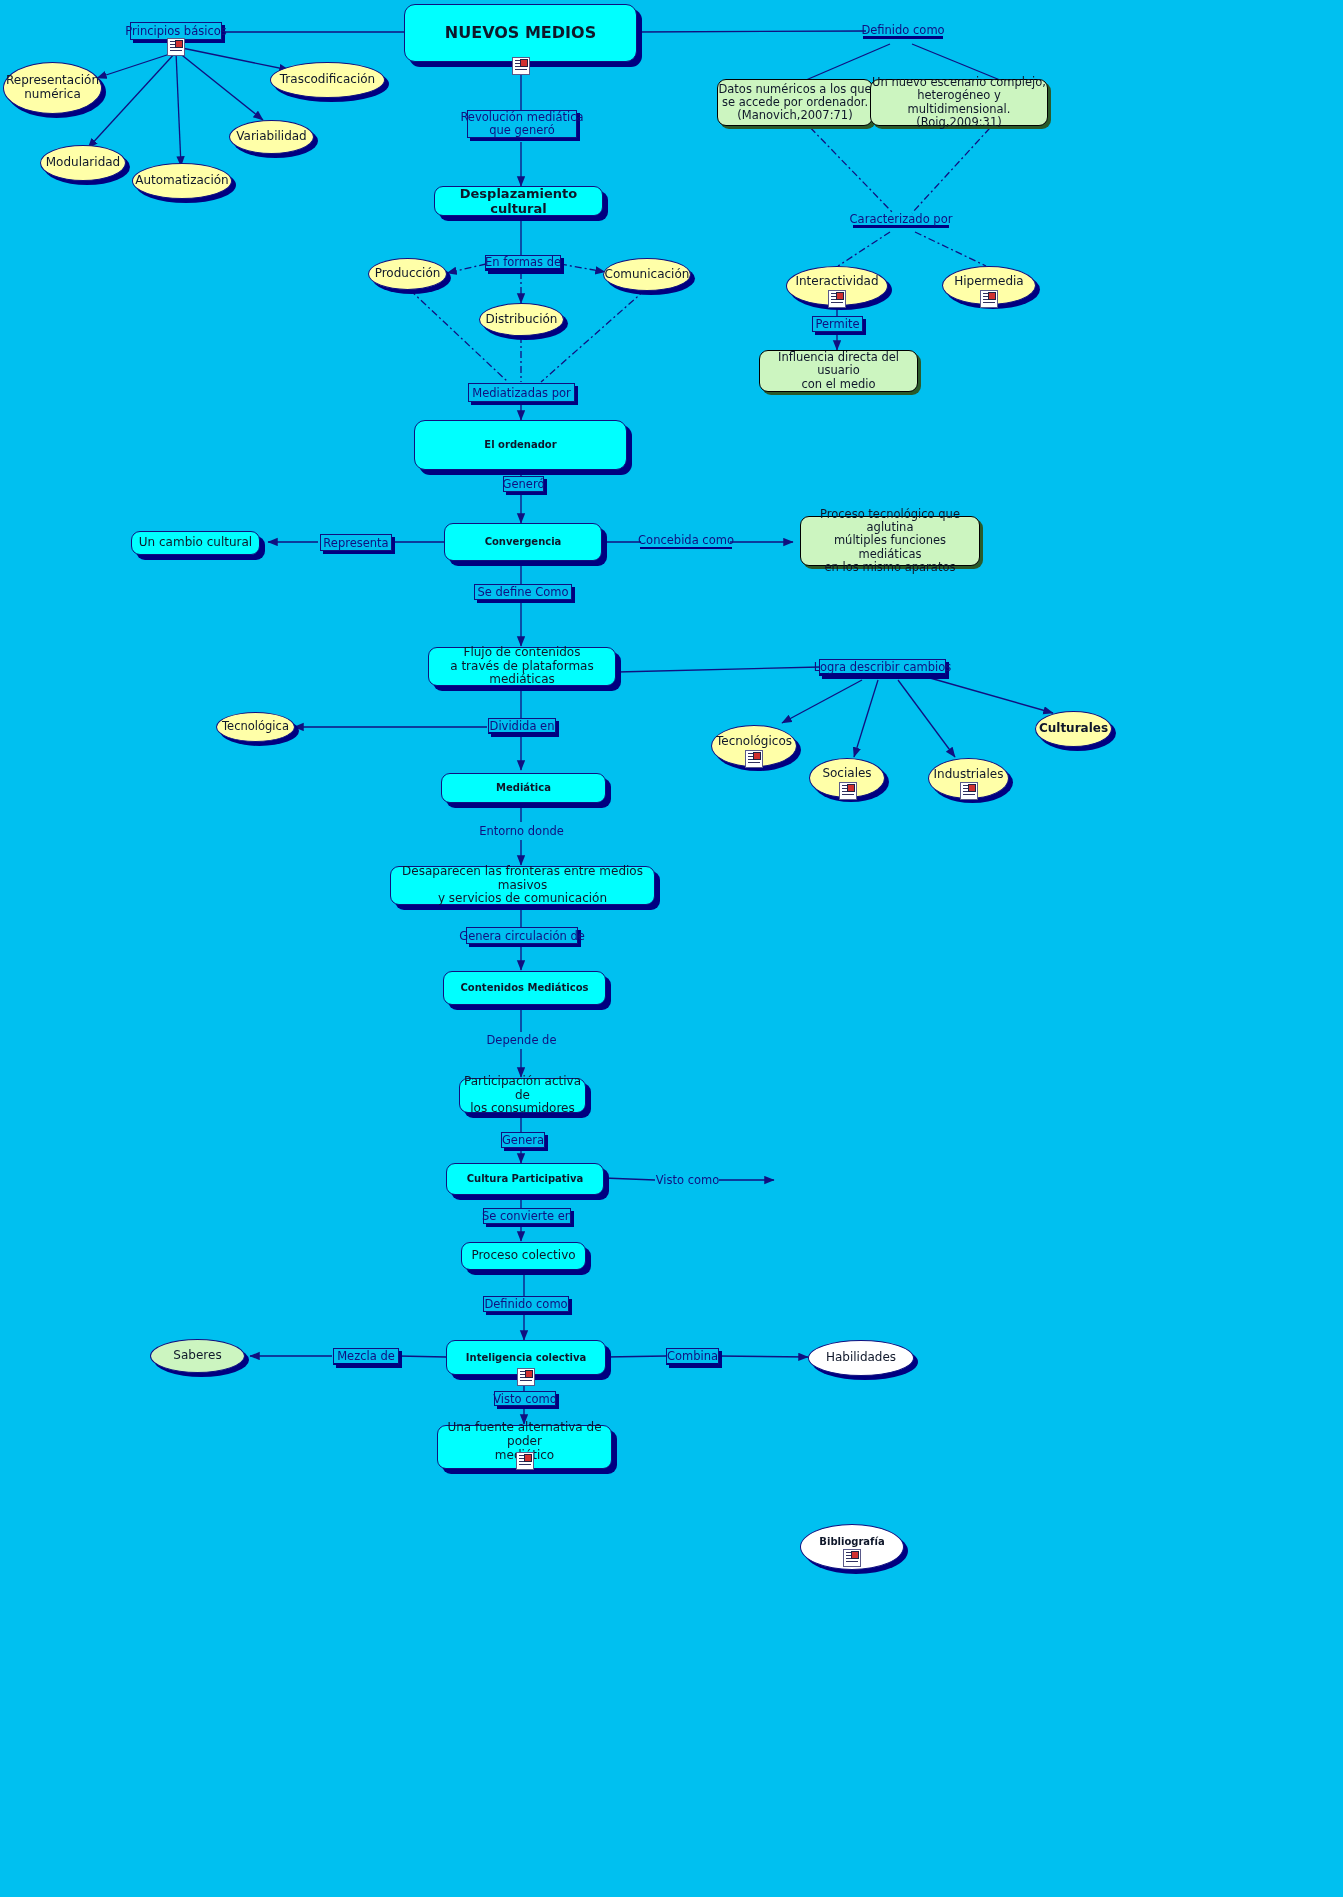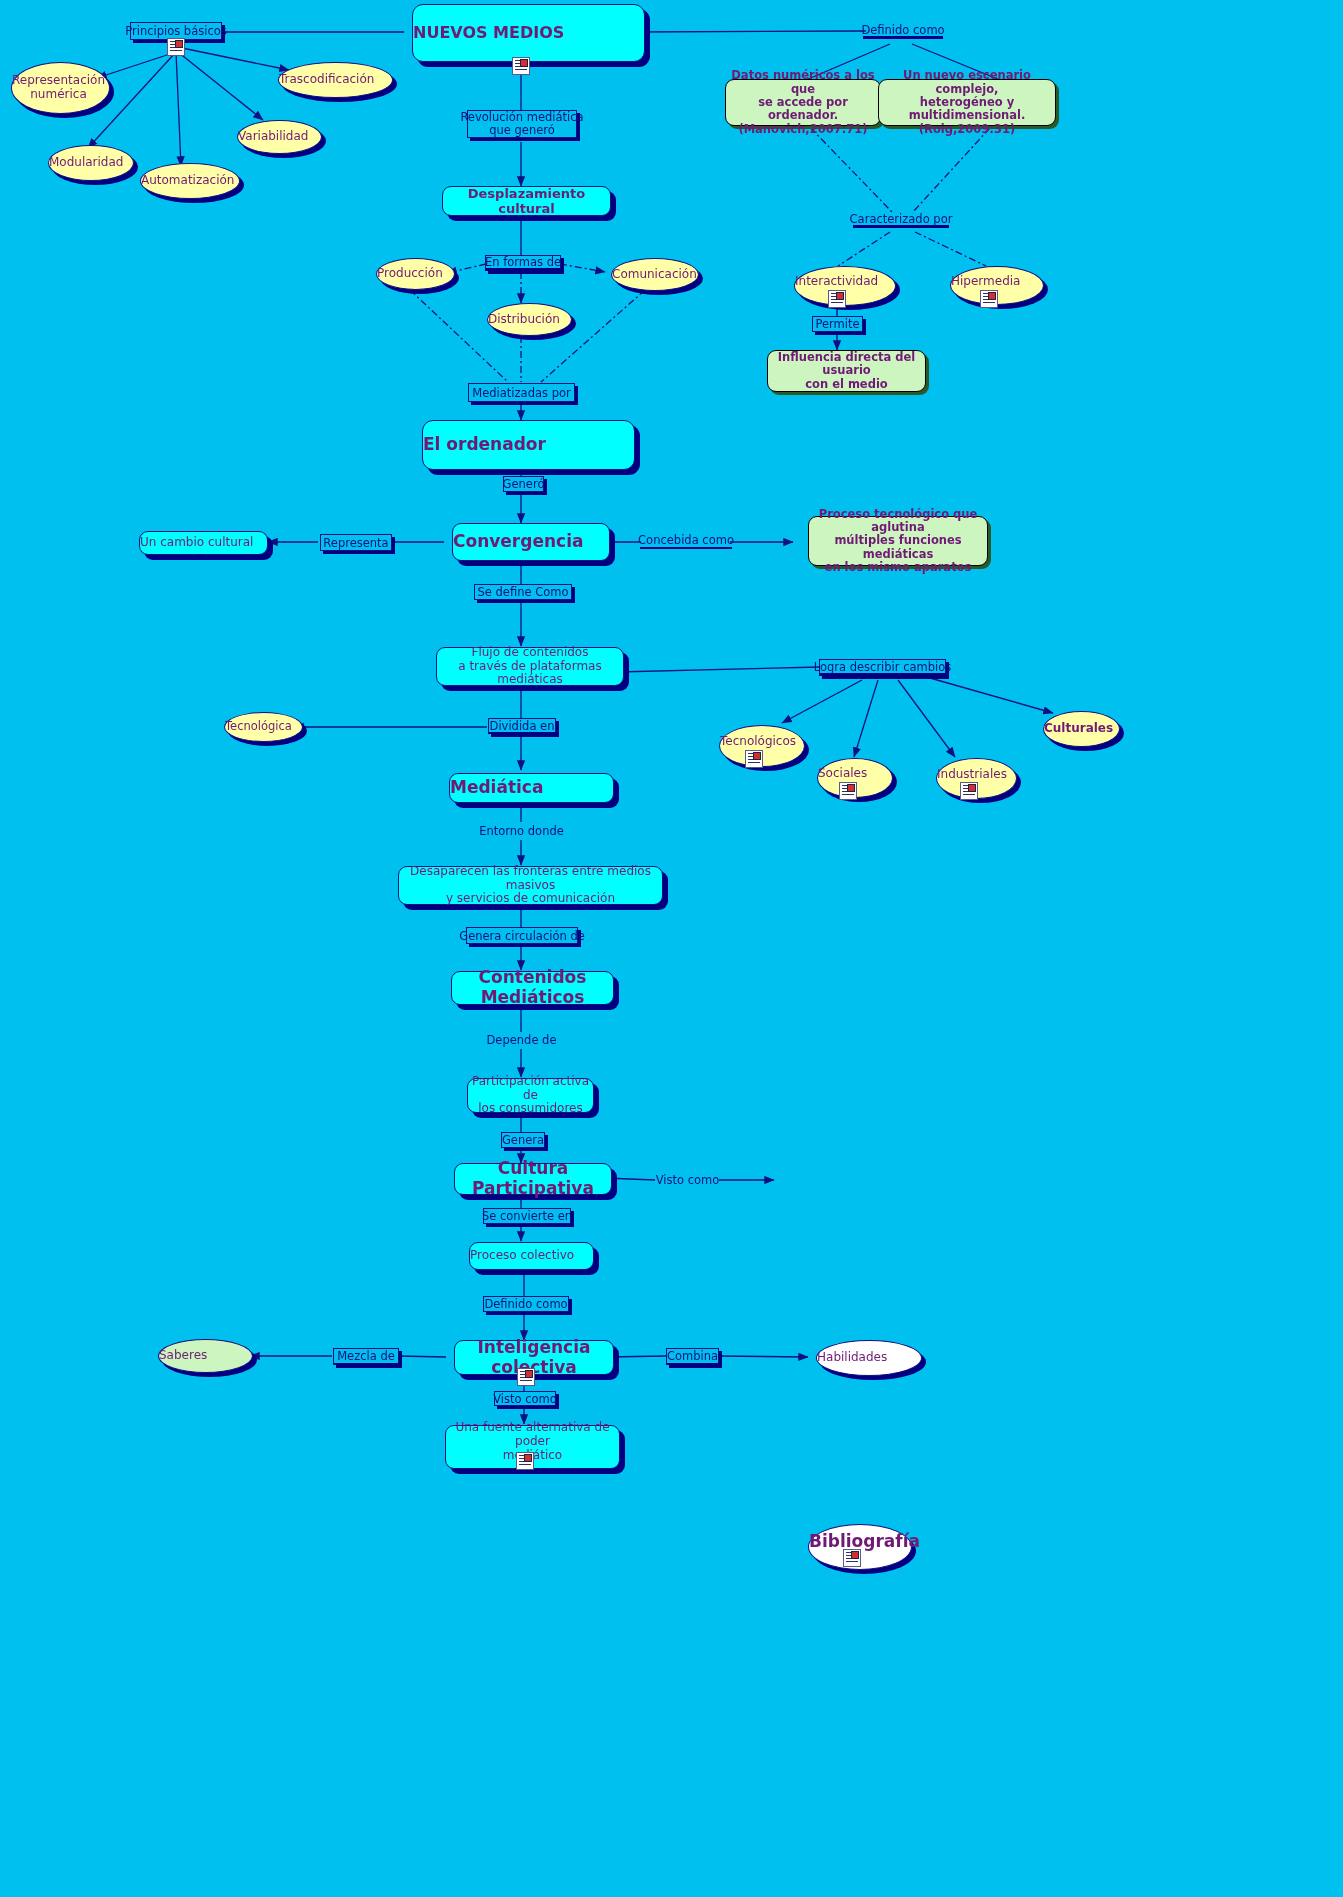--- a/index.html
+++ b/index.html
@@ -10,44 +10,42 @@
     height:1897px;
     overflow:hidden;
   }
   #canvas{position:relative;width:1343px;height:1897px;}
   svg#edges{position:absolute;left:0;top:0;width:1343px;height:1897px;pointer-events:none;}
 
   
   .node{
     position:absolute;
     box-sizing:border-box;
-    display:flex;align-items:center;justify-content:flex-start;
+    display:flex;align-items:center;justify-content:center;
     text-align:center;
-    color:#701a75;
+    color:#0f172a;
     z-index:3;
-    margin-left:8px;
   }
   .node span{display:block;line-height:1.16;}
 
   
   .rect{
     background:#00ffff;
     border:1.4px solid #101080;
     border-radius:9px;
     box-shadow:5px 5px 0 0 #000080;
   }
   .rect.big{border-radius:11px;}
 
   
   .green{
     background:#ccf5c0;
     border:1.4px solid #000000;
     border-radius:9px;
     box-shadow:3px 3px 0 0 #2a5a2a;
-    font-weight:bold;
   }
 
   
   .ellipse{
     background:#ffffa8;
     border:1.6px solid #101080;
     border-radius:50%;
     box-shadow:4px 4px 0 0 #000080;
   }
   .ellipse.greenfill{background:#ccf5c0;}
@@ -71,21 +69,21 @@
     border:none;
     box-shadow:none;
     color:#101080;
     background:transparent;
   }
 
   .bold{font-weight:bold;}
   .f13{font-size:13px;}
   .f12{font-size:12px;}
   .f11{font-size:11.5px;}
-  .f15{font-size:17px;}
+  .f15{font-size:10px;}
   .f16{font-size:16px;}
 
   
   .doc-icon{
     position:absolute;
     width:18px;height:18px;
     background:#ffffff;
     border:1px solid #5a5a8a;
     box-sizing:border-box;
     z-index:6;

